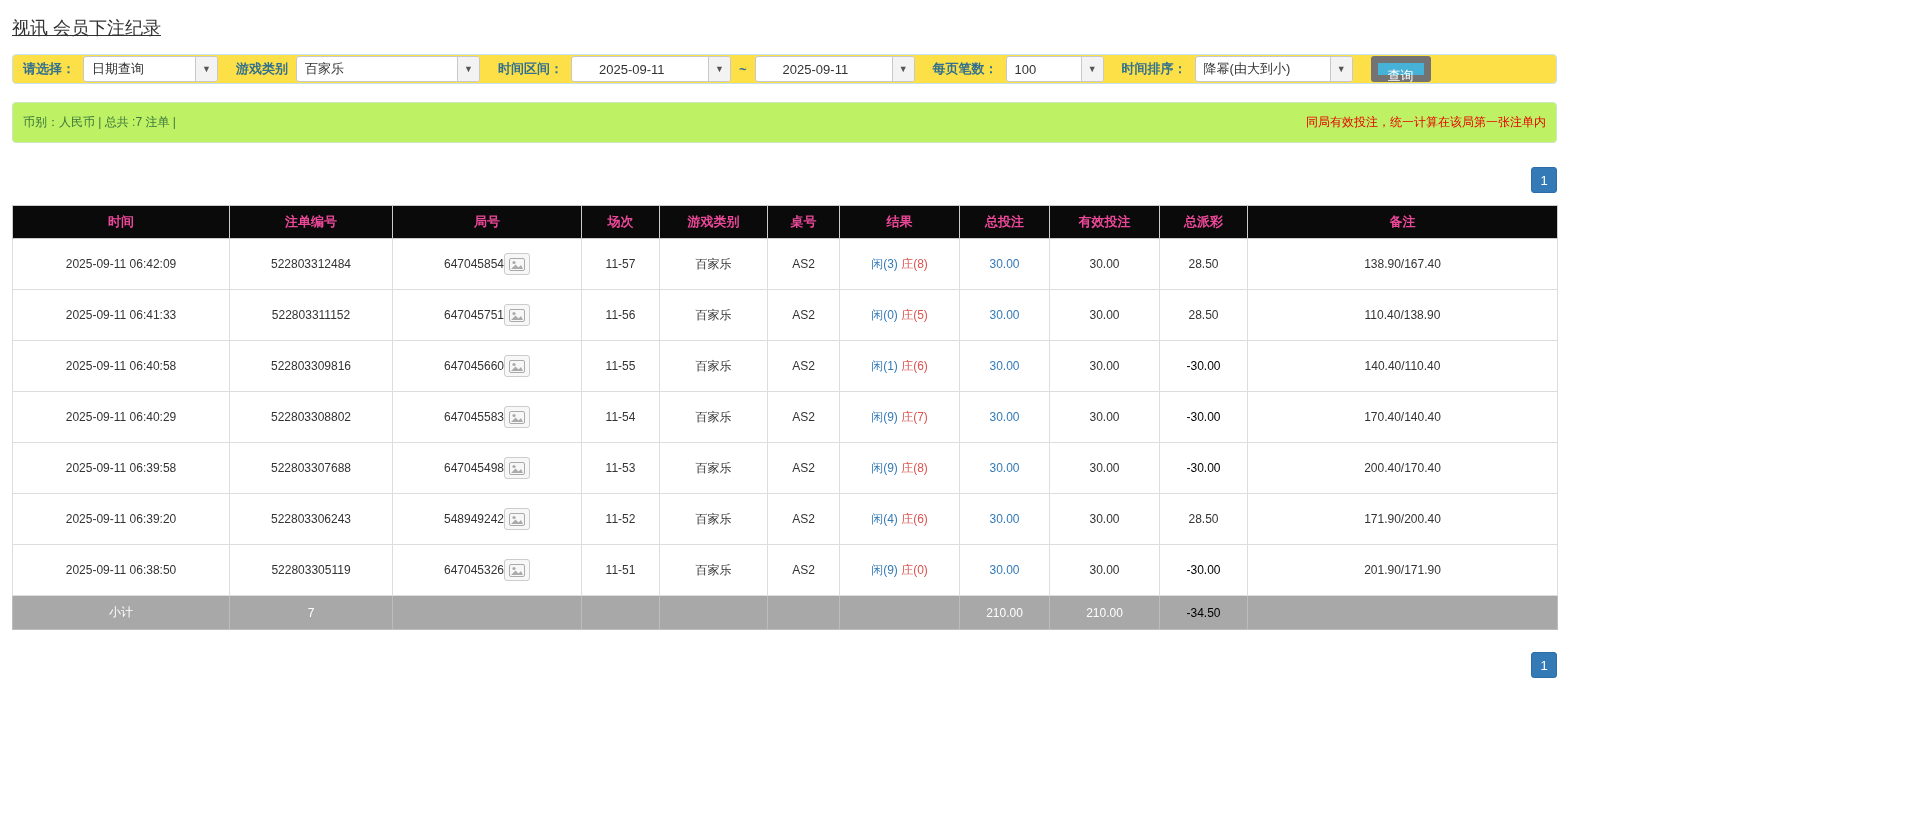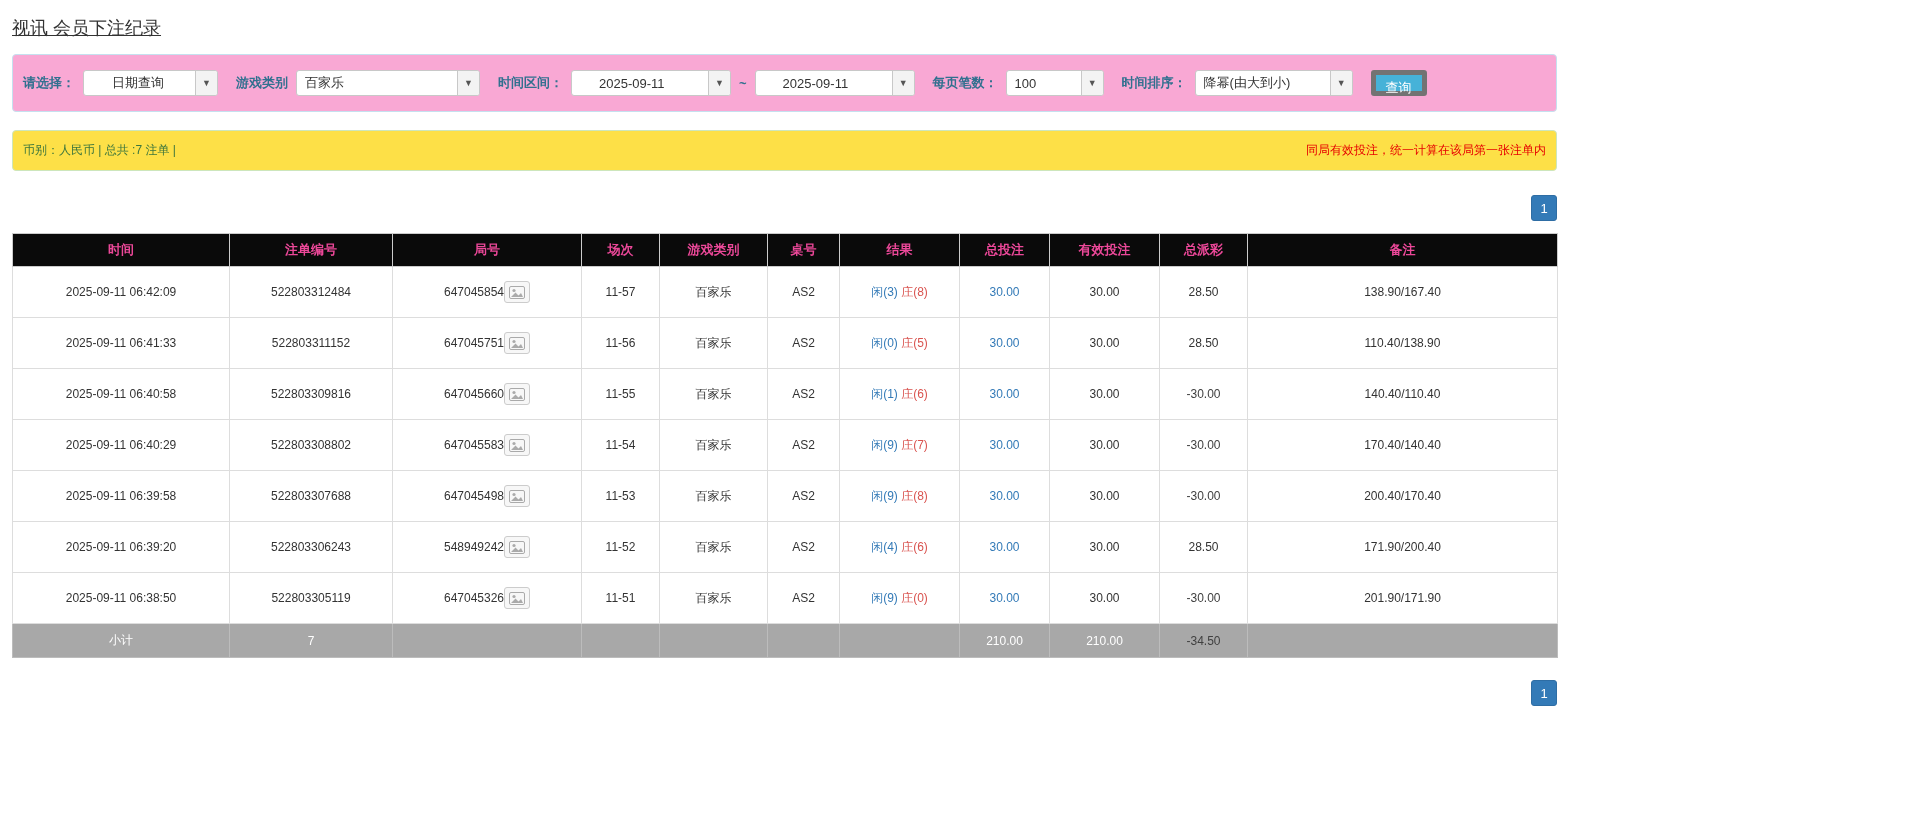--- a/index.html
+++ b/index.html
@@ -19,25 +19,25 @@
     font-weight: 400;
     color: #333;
     margin: 8px 0 14px 0;
     text-decoration: underline;
   }
   
   .filter-bar {
     display: flex;
     align-items: center;
     gap: 8px;
-    background: #f9a8d4;
+    background: #fde047;
     border: 1px solid #c5e1ef;
     border-radius: 4px;
     padding: 8px 10px;
-    height: 58px;
+    height: 30px;
     font-size: 13px;
     white-space: nowrap;
   }
   .filter-label {
     color: #31708f;
     font-weight: bold;
     margin-left: 10px;
   }
   .filter-label:first-child { margin-left: 0; }
   .combo {
@@ -61,42 +61,42 @@
   .combo-caret {
     display: flex;
     align-items: center;
     justify-content: center;
     width: 22px;
     border-left: 1px solid #c8c8c8;
     background: #f3f3f3;
     color: #555;
     font-size: 9px;
   }
-  .w135 { width: 135px; padding-left: 20px; }
+  .w135 { width: 135px; }
   .w184 { width: 184px; }
   .w160 { width: 160px; padding-left: 19px; }
   .w98  { width: 98px;  }
   .w158 { width: 158px; }
   .tilde { color: #31708f; font-weight: bold; }
   .search-btn {
     margin-left: 10px;
     background: #46b2d8;
-    border: 5px solid #737373;
+    border: 7px solid #737373;
     color: #fff;
     font-size: 13px;
     padding: 4px 10px;
     border-radius: 3px;
     height: 26px;
     cursor: pointer;
     font-family: Liberation Serif, serif;
   }
   
   .summary-bar {
     margin-top: 18px;
-    background: #fde047;
+    background: #bef264;
     border: 1px solid #cde6bc;
     border-radius: 4px;
     padding: 11px 10px;
     display: flex;
     justify-content: space-between;
     align-items: center;
     font-size: 12px;
   }
   .summary-left { color: #3c763d; }
   .summary-note { color: #e60000; margin-left: 33px; }
@@ -143,21 +143,21 @@
   }
   .bet-table tfoot td {
     background: #a8a8a8;
     color: #fff;
     padding: 8px 6px;
     border: 1px solid #bcbcbc;
   }
   .player { color: #337ab7; }
   .banker { color: #d9534f; }
   .bet-link { color: #337ab7; text-decoration: none; cursor: pointer; }
-  .payout.neg { color: #404040; }
+  .payout.neg { color: #000000; }
   .round-cell-inner {
     display: inline-flex;
     align-items: center;
   }
   .icon-btn {
     display: inline-flex;
     align-items: center;
     justify-content: center;
     width: 26px;
     height: 22px;

